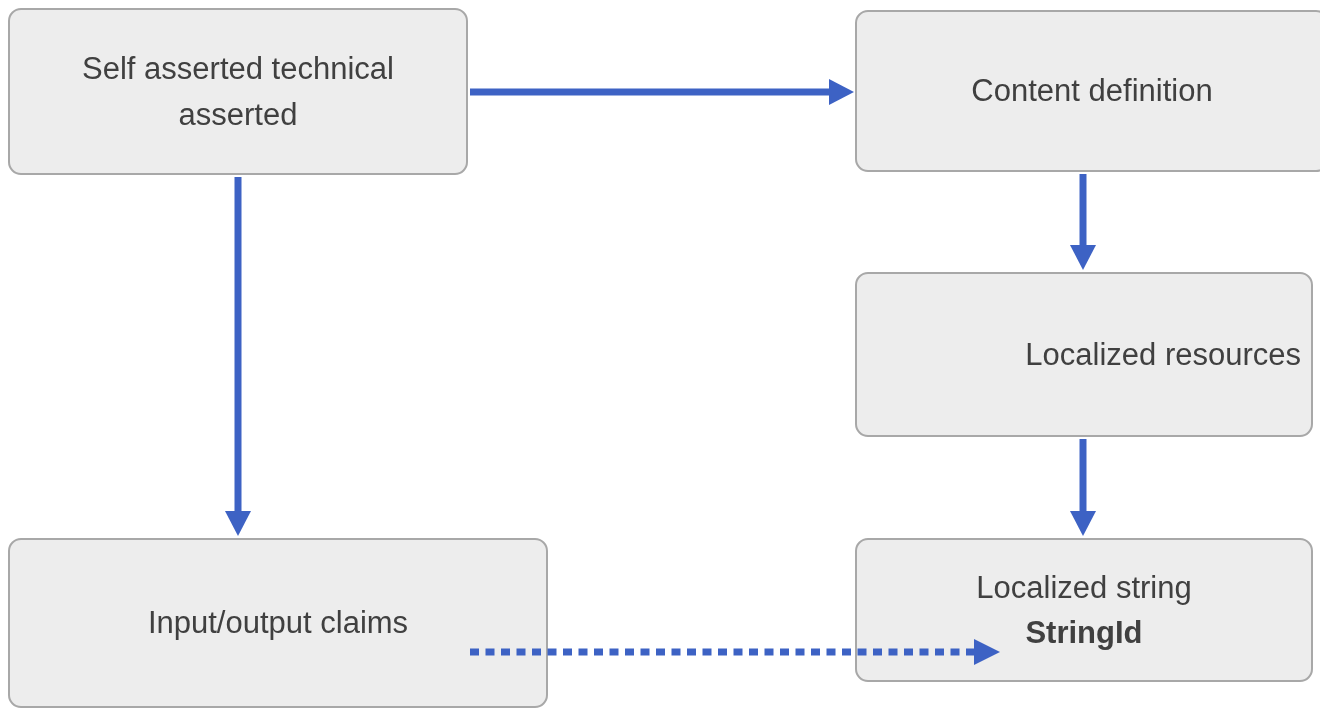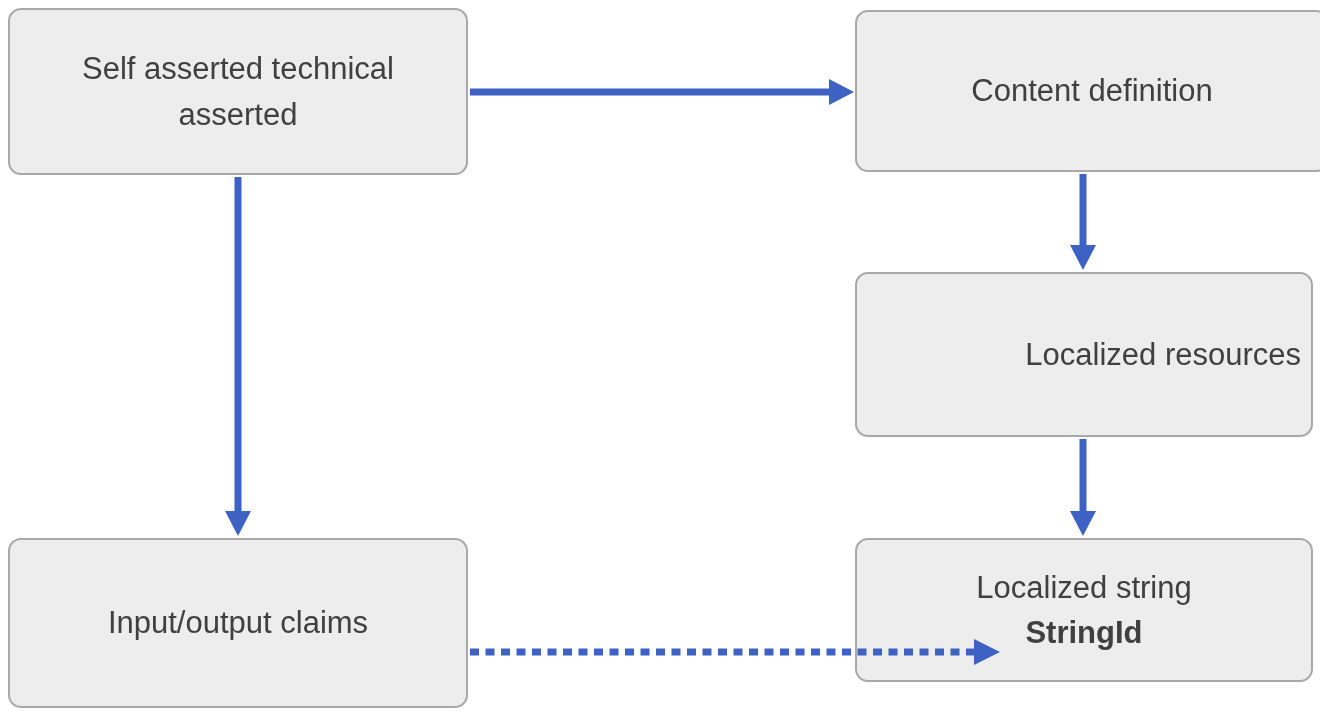--- a/index.html
+++ b/index.html
@@ -36,21 +36,21 @@
     color:var(--text);
     font-size:31px;
     line-height:1.46;
     padding:6px 10px;
   }
   .node .line{display:block;}
   .node .line.bold{font-weight:bold;text-align:right;}
   #n1{left:8px;  top:8px;   width:460px; height:167px;}
   #n2{left:855px;top:10px;  width:474px; height:162px;}
   #n3{left:855px;top:272px; width:458px; height:165px;align-items:flex-end;}
-  #n4{left:8px;  top:538px; width:460px; height:170px;}
+  #n4{left:8px;  top:538px; width:540px; height:170px;}
   #n5{left:855px;top:538px; width:458px; height:144px;}
   svg.arrows{
     position:absolute;
     left:0;top:0;
     width:1320px;height:716px;
     pointer-events:none;
   }
   svg.arrows line{stroke:var(--arrow);stroke-width:7;}
   svg.arrows line.dashed{stroke-dasharray:9 6.5;}
   svg.arrows polygon{fill:var(--arrow);}

